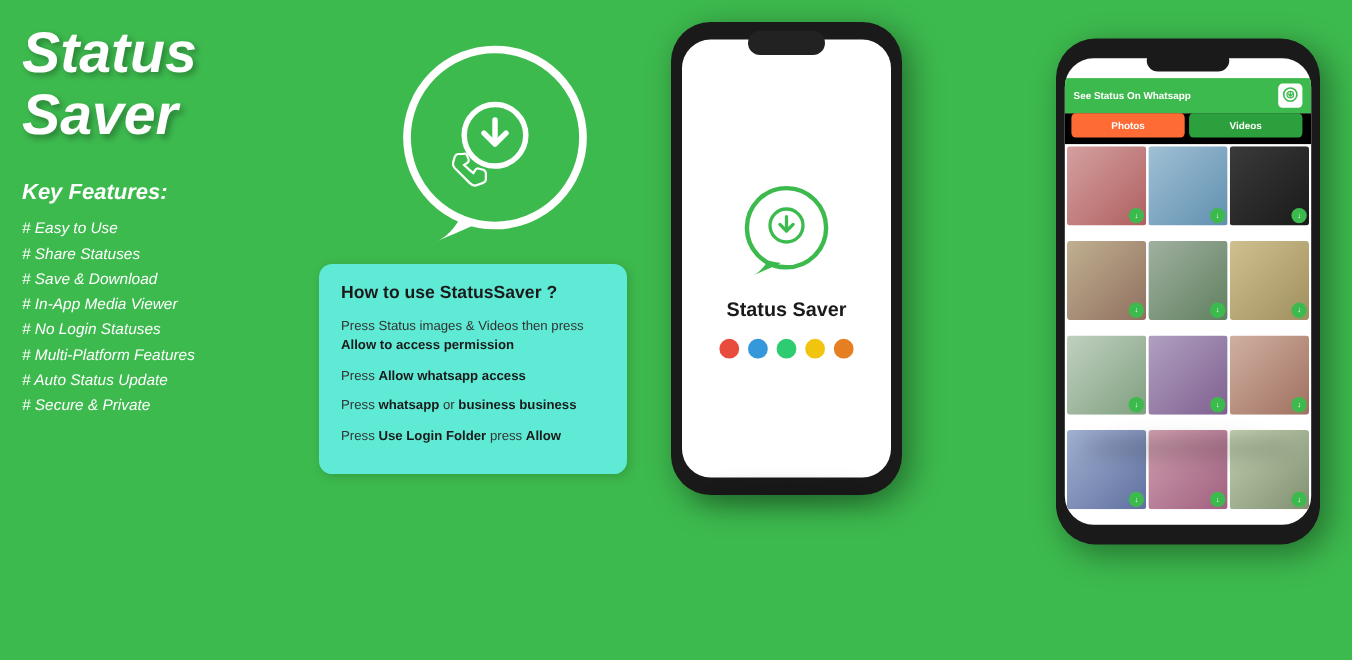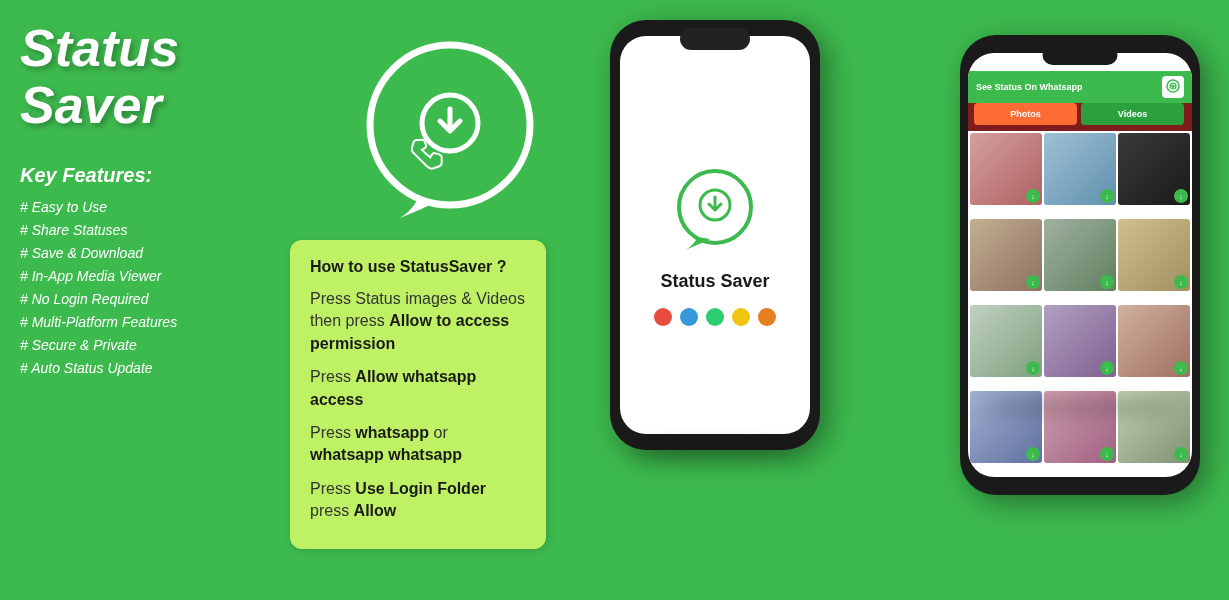--- a/index.html
+++ b/index.html
@@ -61,36 +61,36 @@
       display: flex;
       align-items: center;
       justify-content: center;
     }
 
     
     .instruction-box {
       position: absolute;
       left: 290px;
       top: 240px;
-      width: 256px;
-      background: #bef264;
+      width: 280px;
+      background: #5eead4;
       border-radius: 12px;
       padding: 18px 20px;
       box-shadow: 2px 2px 10px rgba(0,0,0,0.15);
     }
 
     .instruction-title {
       font-size: 16px;
       font-weight: 900;
       color: #1a1a1a;
       margin-bottom: 12px;
     }
 
     .instruction-step {
-      font-size: 16px;
+      font-size: 12px;
       color: #333;
       margin-bottom: 8px;
       line-height: 1.4;
       margin-top: 11px;
     }
 
     .instruction-step b {
       font-weight: 700;
       color: #1a1a1a;
     }
@@ -217,21 +217,21 @@
       height: 22px;
       background: white;
       border-radius: 4px;
       display: flex;
       align-items: center;
       justify-content: center;
     }
 
     .phone-tabs {
       display: flex;
-      background: #7f1d1d;
+      background: #000000;
       padding: 0 8px 6px 6px;
       gap: 4px;
     }
 
     .phone-tab {
       flex: 1;
       height: 22px;
       border-radius: 4px;
       display: flex;
       align-items: center;
@@ -315,24 +315,24 @@
 <div class="left-section">
   <div class="app-title">Status Saver</div>
 
   <div class="key-features-label">Key Features:</div>
 
   <div>
     <div class="feature-item"># Easy to Use</div>
     <div class="feature-item"># Share Statuses</div>
     <div class="feature-item"># Save &amp; Download</div>
     <div class="feature-item"># In-App Media Viewer</div>
-    <div class="feature-item"># No Login Required</div>
+    <div class="feature-item"># No Login Statuses</div>
     <div class="feature-item"># Multi-Platform Features</div>
+    <div class="feature-item"># Auto Status Update</div>
     <div class="feature-item"># Secure &amp; Private</div>
-    <div class="feature-item"># Auto Status Update</div>
   </div>
 </div>
 
 <div class="center-top">
   <svg width="200" height="200" viewBox="0 0 200 200">
 
     <circle cx="100" cy="95" r="80" fill="none" stroke="white" stroke-width="7"></circle>
 
     <g transform="translate(65, 55)">
 
@@ -351,21 +351,21 @@
 
 <div class="instruction-box">
   <div class="instruction-title">How to use StatusSaver ?</div>
   <div class="instruction-step">
     Press Status images &amp; Videos then press <b>Allow to access permission</b>
   </div>
   <div class="instruction-step">
     Press <b>Allow whatsapp access</b>
   </div>
   <div class="instruction-step">
-    Press <b>whatsapp</b> or <b>whatsapp whatsapp</b>
+    Press <b>whatsapp</b> or <b>business business</b>
   </div>
   <div class="instruction-step">
     Press <b>Use Login Folder</b> press <b>Allow</b>
   </div>
 </div>
 
 <div class="phone-container-1">
   <div class="phone-frame">
     <div class="phone-notch-inner"></div>
     <div class="phone-screen">

